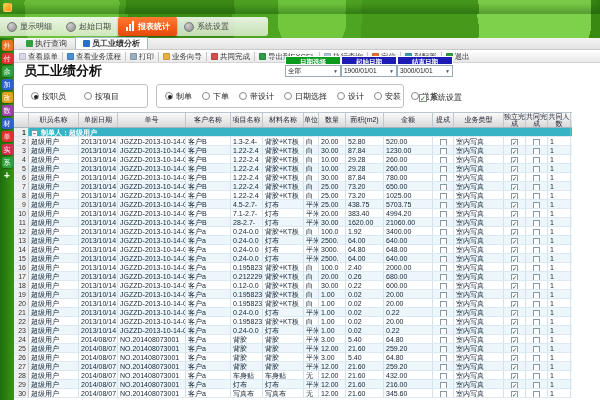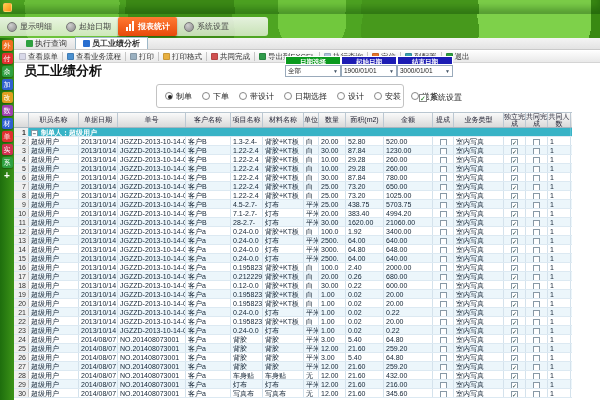--- a/index.html
+++ b/index.html
@@ -151,21 +151,21 @@
           <span>查看业务流程</span>
         </div>
         <span class="tsep"></span>
         <div class="tbtn">
           <span class="tbico" style="background: rgb(154, 176, 192);"></span>
           <span>打印</span>
         </div>
         <span class="tsep"></span>
         <div class="tbtn">
           <span class="tbico" style="background: rgb(232, 176, 64);"></span>
-          <span>打印格式</span>
+          <span>业务向导</span>
         </div>
         <span class="tsep"></span>
         <div class="tbtn">
           <span class="tbico" style="background: rgb(208, 80, 80);"></span>
           <span>共同完成</span>
         </div>
         <span class="tsep"></span>
         <div class="tbtn">
           <span class="tbico" style="background: rgb(47, 154, 74);"></span>
           <span>导出到EXCEL</span>
@@ -210,20 +210,30 @@
           <div class="dfv">
             <span>3000/01/01</span>
             <span class="arr">▼</span>
           </div>
         </div>
       </div>
 
     <div class="pagetitle">员工业绩分析</div>
 
     <div class="filterzone">
+      <div class="groupbox" id="radiogroup1" style="left:8px; width:126px; padding:0 8px; gap:18px;">
+          <label class="radio">
+            <span class="rdot sel"></span>
+            <span>按职员</span>
+          </label>
+          <label class="radio">
+            <span class="rdot"></span>
+            <span>按项目</span>
+          </label>
+        </div>
       <div class="groupbox" id="radiogroup2" style="left:142px; width:248px; padding:0 8px; gap:10px;">
           <label class="radio">
             <span class="rdot sel"></span>
             <span>制单</span>
           </label>
           <label class="radio">
             <span class="rdot"></span>
             <span>下单</span>
           </label>
           <label class="radio">

